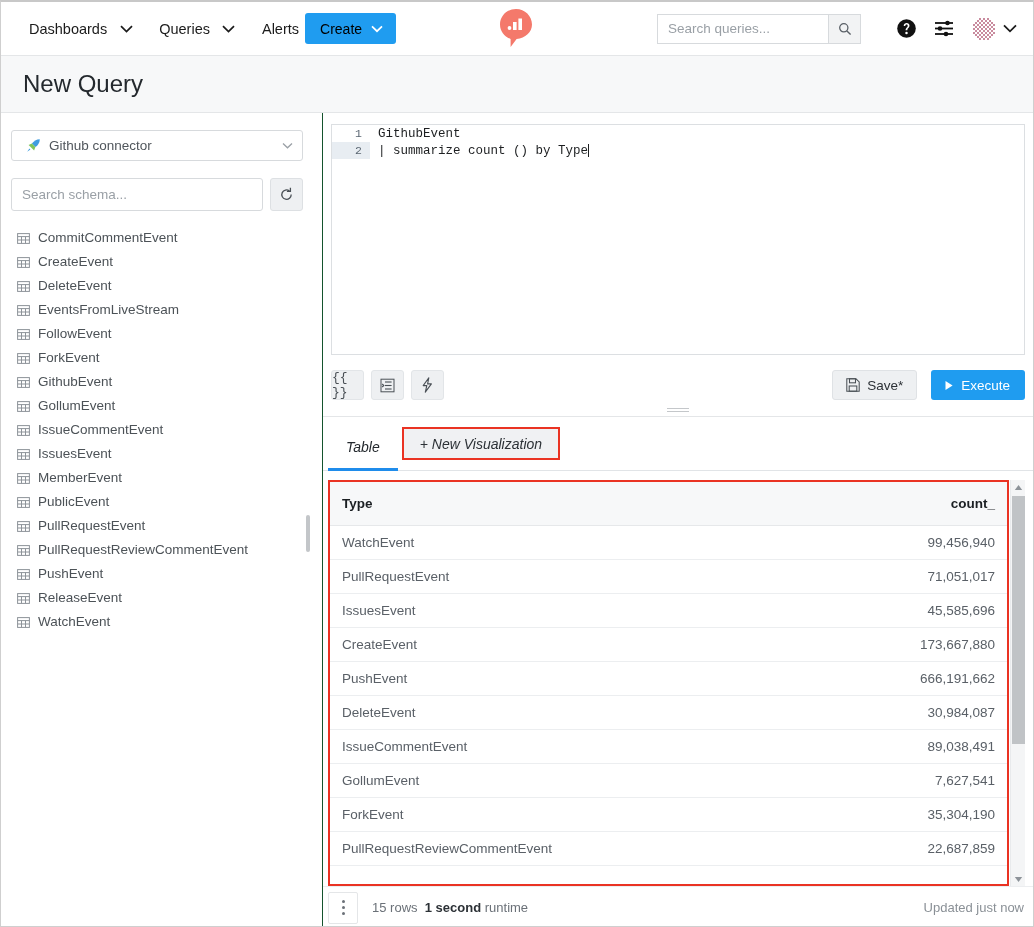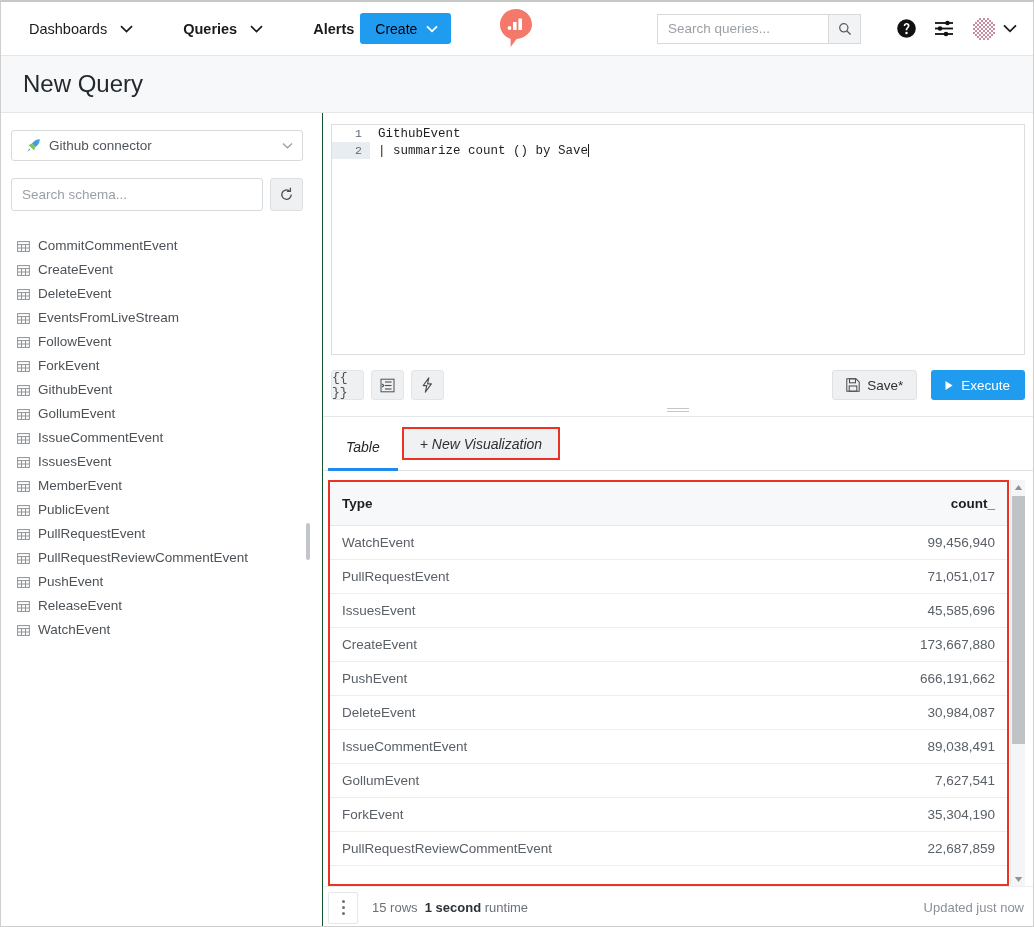--- a/index.html
+++ b/index.html
@@ -36,21 +36,21 @@
     cursor: pointer;
     white-space: nowrap;
   }
   .nav-caret {
     width: 26px; height: 100%;
     display: flex; align-items: center; justify-content: center;
     cursor: pointer;
     margin-right: 4px;
   }
   .nav-caret svg { display: block; }
-  .nav-gap-l { margin-left: 34px; font-weight: bold; }
+  .nav-gap-l { margin-left: 10px; }
   .create-btn {
     background: #1f9cf0;
     color: #000000;
     border: none;
     border-radius: 3px;
     height: 31px;
     padding: 1px 13px 0 15px;
     font-size: 14px;
     font-family: inherit;
     display: flex;
@@ -174,21 +174,21 @@
   .schema-input::placeholder { color: #9aa0a6; }
   .refresh-btn {
     width: 33px; height: 33px;
     border: 1px solid #dde0e3;
     border-radius: 3px;
     background: #eef0f2;
     display: flex; align-items: center; justify-content: center;
     cursor: pointer;
   }
   .tree {
-    margin-top: 22px;
+    margin-top: 14px;
     flex: 1;
     overflow: hidden;
     position: relative;
   }
   .tree-item {
     height: 24px;
     display: flex;
     align-items: center;
     padding-left: 16px;
     cursor: pointer;
@@ -824,21 +824,21 @@
 
     <div class="rightpane">
 
       <div class="editor-box">
         <div class="code-line">
           <span class="gutter">1</span>
           <span class="code-text">GithubEvent</span>
         </div>
         <div class="code-line active">
           <span class="gutter">2</span>
-          <span class="code-text">| summarize count () by Save</span>
+          <span class="code-text">| summarize count () by Type</span>
           <span class="caret-bar"></span>
         </div>
       </div>
 
       <div class="editor-toolbar">
         <div class="tool-btn">{{ }}</div>
         <div class="tool-btn">
           <svg width="15" height="15" viewBox="0 0 15 15">
             <rect x="1" y="1.2" width="13" height="12.6" fill="none" stroke="#4a5056" stroke-width="1"></rect>
             <line x1="5" y1="4" x2="11.6" y2="4" stroke="#4a5056" stroke-width="1.1"></line>

